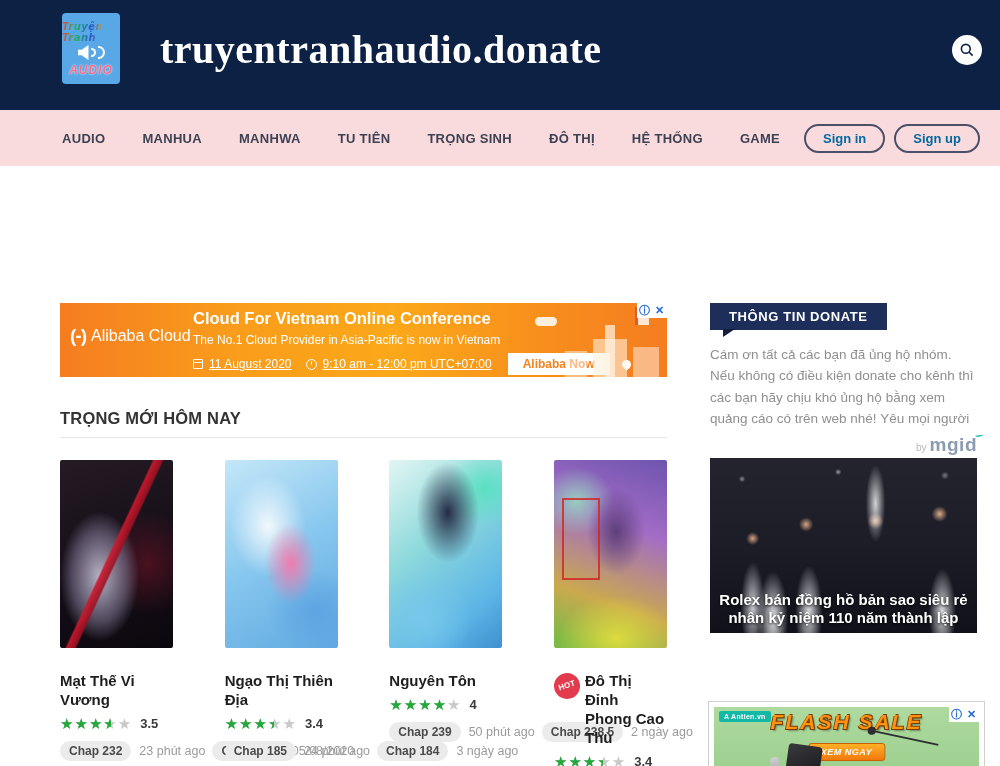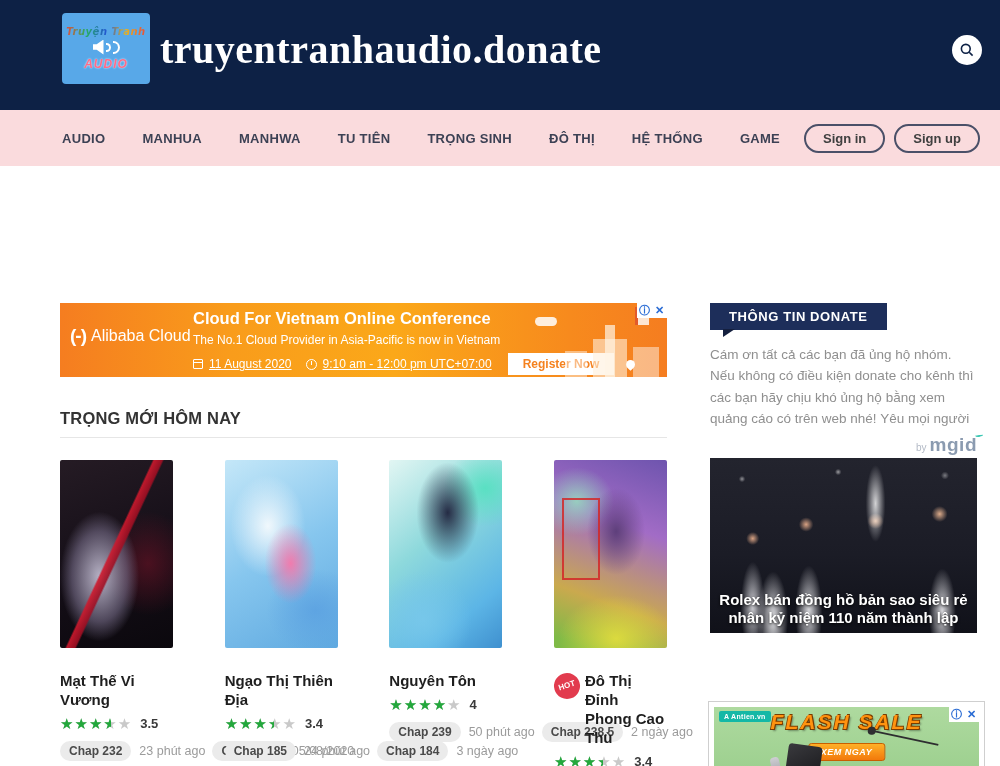--- a/index.html
+++ b/index.html
@@ -2,21 +2,21 @@
 <html><head>
 <meta charset="utf-8">
 <style>
   * { margin:0; padding:0; box-sizing:border-box; }
   html,body { background:#fff; }
   body { font-family:"Liberation Sans", sans-serif; }
   .page { position:relative; width:1000px; height:766px; overflow:hidden; background:#fff; }
 
   
   .header { position:absolute; top:0; left:0; width:1000px; height:110px; background:#0d2145; }
-  .logo { position:absolute; left:62px; top:13px; width:88px; height:71px; background:#58a8e8;
+  .logo { position:absolute; left:62px; top:13px; width:58px; height:71px; background:#58a8e8;
           border-radius:4px; display:flex; flex-direction:column; align-items:center; justify-content:center; gap:1px; }
   .logo-script { font-family:"DejaVu Sans", sans-serif; font-style:italic; font-weight:700; font-size:10px;
           background:linear-gradient(90deg,#e74c3c,#27ae60,#2257d0,#e6b422,#e74c3c);
           -webkit-background-clip:text; background-clip:text; color:transparent; letter-spacing:0.5px; }
   .speaker-wrap { display:flex; align-items:center; height:18px; }
   .speaker { width:11px; height:15px; background:#fff;
           clip-path:polygon(0 32%, 38% 32%, 100% 0, 100% 100%, 38% 68%, 0 68%); }
   .wave { width:5px; height:9px; border:2px solid #fff; border-left:none; border-top-right-radius:9px;
           border-bottom-right-radius:9px; margin-left:2px; }
   .wave.w2 { height:13px; width:7px; }
@@ -27,21 +27,21 @@
   .search-btn { position:absolute; right:18px; top:35px; width:30px; height:30px; border-radius:50%;
           background:#fff; display:flex; align-items:center; justify-content:center; cursor:pointer; }
 
   
   .nav { position:absolute; top:110px; left:0; width:1000px; height:56px; background:#fadbdd;
           display:flex; align-items:center; padding:0 20px 0 62px; }
   .nav-items { display:flex; align-items:center; gap:37px; }
   .nav-item { font-size:13px; font-weight:700; color:#3c4154; letter-spacing:0.3px; cursor:pointer; white-space:nowrap; }
   .auth { margin-left:auto; display:flex; gap:9px; }
   .auth-btn { border:2px solid #4a5068; border-radius:16px; background:transparent; padding:5px 17px;
-          font-size:13px; font-weight:700; color:#404040; cursor:pointer; font-family:inherit; }
+          font-size:13px; font-weight:700; color:#0369a1; cursor:pointer; font-family:inherit; }
 
   
   .main-col { position:absolute; left:60px; top:303px; width:607px; }
 
   
   .banner-ad { position:relative; width:607px; height:74px; overflow:hidden; cursor:pointer;
           background:linear-gradient(90deg,#f57d20 0%,#f99c1b 28%,#fba819 55%,#f78a1d 84%,#f57d20 100%); }
   .ba-left { position:absolute; left:10px; top:22px; display:flex; align-items:center; gap:5px; color:#fff; }
   .ba-bracket { font-size:19px; font-weight:700; letter-spacing:-1px; }
   .ba-brand { font-size:16px; font-weight:400; }
@@ -203,21 +203,21 @@
         <span class="ba-bracket">(-)</span>
         <span class="ba-brand">Alibaba Cloud</span>
       </div>
       <div class="ba-title">Cloud For Vietnam Online Conference</div>
       <div class="ba-sub">The No.1 Cloud Provider in Asia-Pacific  is now in Vietnam</div>
       <div class="ba-row">
         <span class="ico-cal"></span>
         <span>11 August 2020</span>
         <span class="ico-clock"></span>
         <span>9:10 am - 12:00 pm UTC+07:00</span>
-        <button class="register-btn">Register Now</button>
+        <button class="register-btn">Alibaba Now</button>
         <span class="ico-pin"></span>
       </div>
       <div class="ba-art">
         <span class="ba-cloud"></span>
         <span class="bld b3"></span>
           <span class="bld b2"></span>
           <span class="bld spire"></span>
           <span class="bld b1"></span>
         <span class="ba-book"></span>
       </div>

